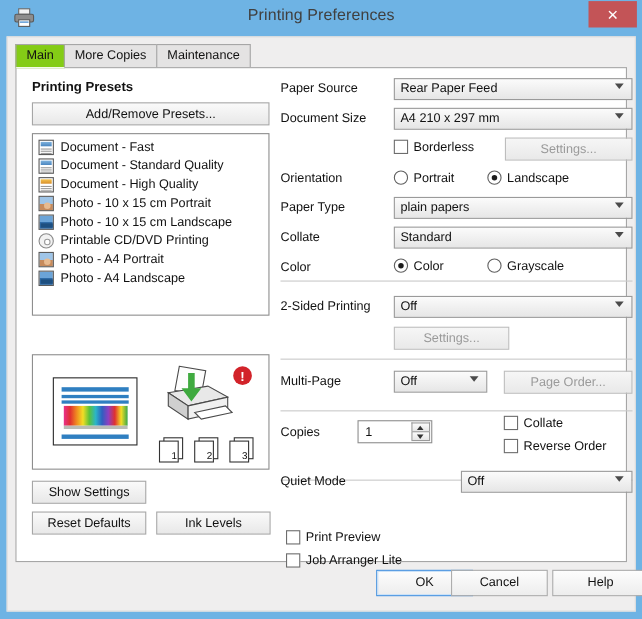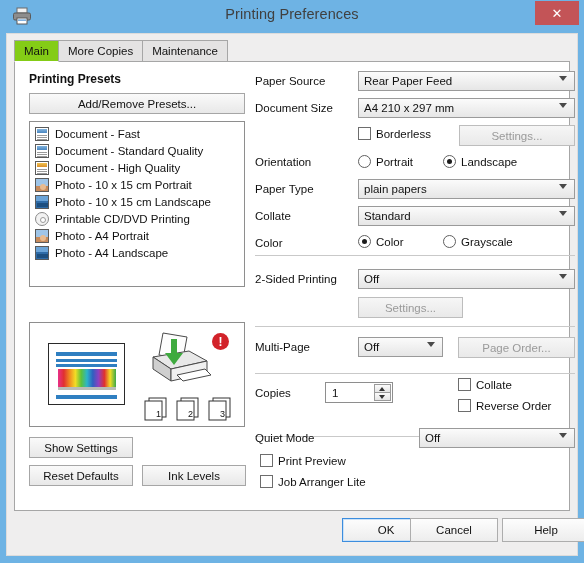--- a/index.html
+++ b/index.html
@@ -373,21 +373,21 @@
         <div class="hr" style="top:366px;"></div>
 
         <div class="row" style="margin-top:8px;">
           <div class="lab">Quiet Mode</div>
           <div class="combo" style="left:164px; top:1px; width:156px;">
             <span>Off</span>
             <i class="chev"></i>
           </div>
         </div>
 
-        <div class="row" style="height:21px;">
+        <div class="row" style="height:21px;margin-top:28px;">
           <div class="cb" style="left:5px; top:0px;">
             <span class="box"></span>
             <span class="t">Print Preview</span>
           </div>
         </div>
 
         <div class="row" style="height:21px;">
           <div class="cb" style="left:5px; top:0px;">
             <span class="box"></span>
             <span class="t">Job Arranger Lite</span>

